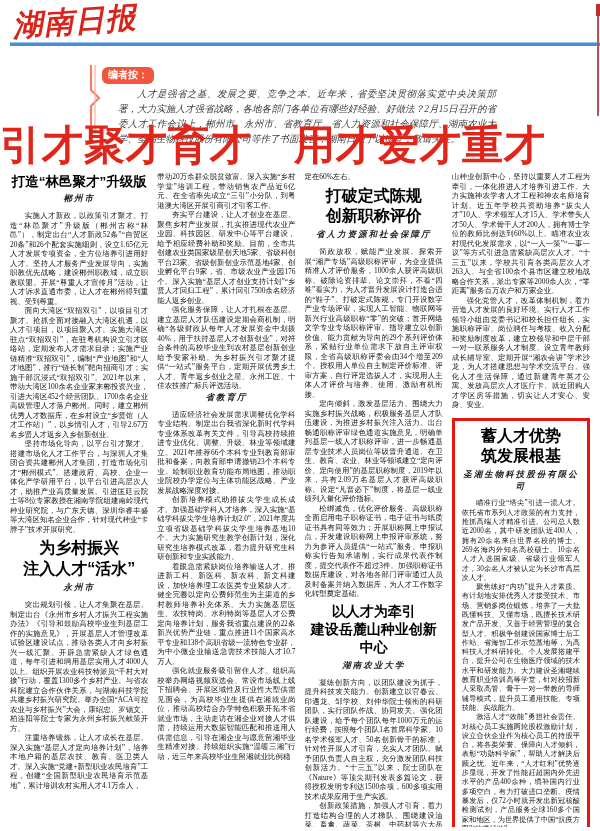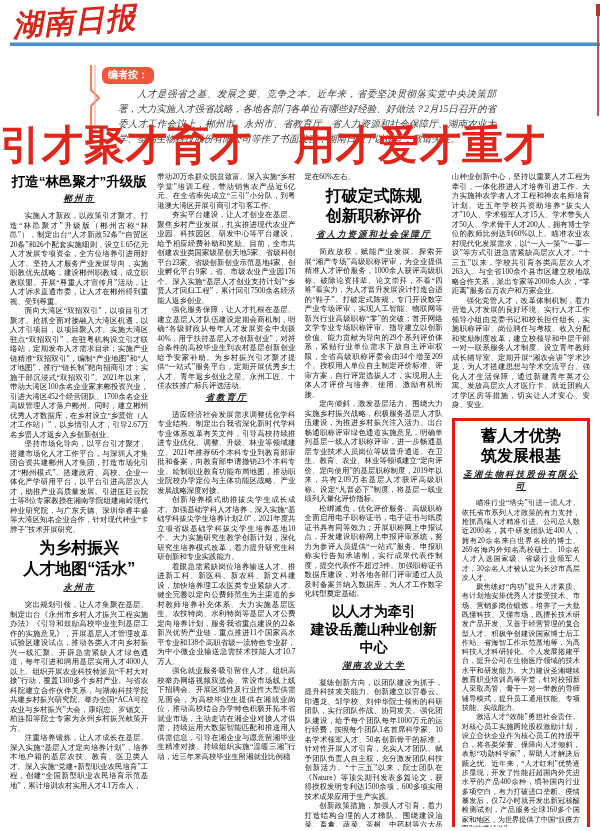--- a/index.html
+++ b/index.html
@@ -47,21 +47,21 @@
   .art-title {
     font-family:"Liberation Sans",sans-serif; font-weight:bold; color:#000;
     text-align:center; line-height:1.28; margin:4px 0 3px; font-size:15px;
   }
   .col .art-title:first-child { margin-top:1px; }
   .t-sm { font-size:13.5px; }
   .t-md { font-size:14px; }
   .t-lg { font-size:16px; }
   .byline {
     text-align:center; font-size:8.5px; font-style:italic; font-weight:bold;
-    letter-spacing:2px; margin:1px 0 6px; color:#222;text-decoration:underline;
+    letter-spacing:2px; margin:1px 0 6px; color:#222;
   }
   p.body {
     margin:0; font-size:7.4px; line-height:9.5px; color:#141414;
     text-align:justify; text-indent:2em;
   }
   p.cont { text-indent:0; }
 
   .red-box { border:3px solid #e8170d; padding:4px 7px 6px; margin-top:8px; background:#fff; }
   .red-box .art-title { margin-top:2px; }
   .red-box p.body { font-size:7.2px; line-height:9.3px; }
@@ -88,21 +88,21 @@
   <h1 class="headline">引才聚才育才　用才爱才重才</h1>
 
   <div class="columns">
 
     <div class="col">
       <h2 class="art-title t-sm">打造“林邑聚才”升级版</h2>
       <div class="byline">郴州市</div>
       <p class="body">实施人才新政，以政策引才聚才。打造“林邑聚才”升级版（郴州古称“林邑”），制定出台“人才新政52条”“自贸区20条”和26个配套实施细则，设立1.65亿元人才发展专项资金，全方位培养引进用好人才。坚持人才服务产业发展导向，实施职教优先战略，建设郴州职教城，成立职教联盟。开展“尊重人才宣传月”活动，让人才诉求直通市委，让人才在郴州得到重视、受到尊重。</p>
       <p class="body">面向大湾区“双招双引”，以项目引才聚才。抢抓全面对接融入大湾区机遇，以人才引项目，以项目聚人才。实施大湾区驻点“双招双引”，在驻粤机构设立引才联络站，定期发布人才需求目录；实施产业链精准“双招双引”，编制“产业地图”和“人才地图”，推行“链长制”靶向招商引才；实施干部沉浸式“双招双引”。2021年以来，带动大湾区100余名企业家来郴投资兴业，引进大湾区452个经营团队、1700余名企业高级管理人才落户郴州。同时，建立郴州优秀人才数据库，在乡村设立“乡贤馆（人才工作站）”，以乡情引人才，引导2.67万名乡贤人才返乡入乡创新创业。</p>
       <p class="body">坚持市场化导向，以平台引才聚才。搭建市场化人才工作平台，与深圳人才集团合资共建郴州人才集团，打造市场化引才“郴州模式”。搭建政府、高校、企业一体化产学研用平台，以平台引进高层次人才，助推产业高质量发展。引进匡廷云院士等8位专家教授在湘南学院组建南岭现代种业研究院，与广东天德、深圳华睿丰盛等大湾区知名企业合作，针对现代种业“卡脖子”技术开展研究。</p>
-      <h2 class="art-title t-lg"><span>为乡村振兴</span><br><span>人才地图“活水”</span></h2>
+      <h2 class="art-title t-lg"><span>为乡村振兴</span><br><span>注入人才“活水”</span></h2>
       <div class="byline">永州市</div>
       <p class="body">突出规划引领，让人才集聚在基层。制定出台《永州市乡村人才振兴工程实施办法》《引导和鼓励高校毕业生到基层工作的实施意见》，开展基层人才管理改革试验区建设试点，推动各类人才向乡村振兴一线汇聚。开辟急需紧缺人才绿色通道，每年引进和聘用基层实用人才4000人以上。组织开展农业科技特派员“千村大对接”行动，覆盖1300多个乡村产业。与省农科院建立合作伙伴关系，与湖南科技学院共建乡村振兴研究院。举办全国“ACA可控农业与乡村振兴”大会，康绍忠、罗锡文、柏连阳等院士专家为永州乡村振兴献策开方。</p>
       <p class="body">注重培养锻炼，让人才成长在基层。深入实施“基层人才定向培养计划”，培养本地户籍的基层农技、教育、医卫类人才。深入实施“党建+新型职业农民培育”工程，创建“全国新型职业农民培育示范基地”，累计培训农村实用人才4.1万余人，</p>
     </div>
 
     <div class="col">
       <p class="body cont">带动20万余群众脱贫致富。深入实施“乡村学堂”培训工程，带动销售农产品近6亿元。在全省率先成立“三引”小分队，到粤港澳大湾区开展引商引才引客工作。</p>
       <p class="body">夯实平台建设，让人才创业在基层。聚焦乡村产业发展，扎实推进现代农业产业园、科技园区、研发中心等平台建设，给予相应经费补助和奖励。目前，全市共创建农业类国家级星创天地5家、省级科创平台23家、省级创新创业示范基地4家、创业孵化平台9家，省、市级农业产业园176个。深入实施“基层人才创业支持计划”“乡贤人才回归工程”，累计回引7500余名经济能人返乡创业。</p>
       <p class="body">强化服务保障，让人才扎根在基层。建立基层人才队伍建设定期会商机制，明确“各级财政从每年人才发展资金中划拨40%，用于扶持基层人才创新创业”，对符合条件的高校毕业生到农村基层创新创业给予安家补助。为乡村振兴引才聚才提供“一站式”服务平台，定期开展优秀乡土人才、青年返乡创业之星、永州工匠、十佳农技推广标兵评选活动。</p>
       <div class="byline">省教育厅</div>

